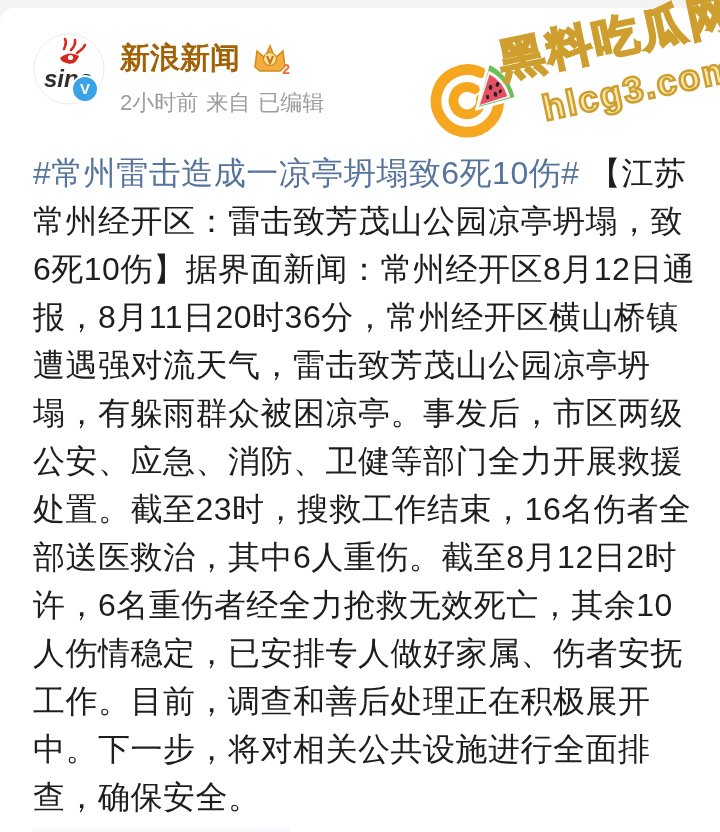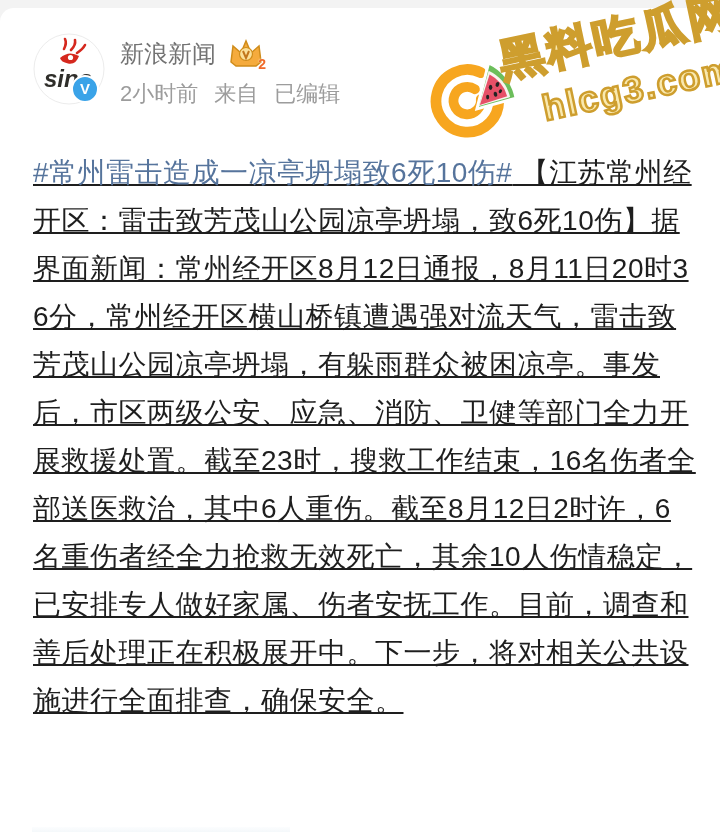--- a/index.html
+++ b/index.html
@@ -8,28 +8,28 @@
     border-radius:14px 14px 0 0;}
   
   .header{position:absolute;left:33px;top:25px;display:flex;align-items:flex-start;}
   .avatar{position:relative;width:72px;height:72px;cursor:pointer;}
   .avatar svg{display:block;}
   .vbadge{position:absolute;left:38px;top:42px;width:24px;height:24px;border-radius:50%;
     background:#3aa3e8;border:2px solid #ffffff;color:#ffffff;font-weight:bold;
     font-size:15px;line-height:24px;text-align:center;}
   .hcol{margin-left:15px;padding-top:5px;}
   .name-row{display:flex;align-items:center;}
-  .acct-name{font-size:24px;color:#737373;font-weight:400;cursor:pointer;}
+  .acct-name{font-size:30px;color:#a16207;font-weight:700;cursor:pointer;}
   .crown{position:relative;margin-left:12px;width:36px;height:32px;}
   .crown .lvl{position:absolute;right:-2px;bottom:-2px;font-size:14px;font-weight:bold;
     color:#f06a2a;text-shadow:0 0 2px #fff;}
-  .meta{margin-top:9px;font-size:22px;color:#9c9c9c;display:flex;gap:16px;}
+  .meta{margin-top:9px;font-size:22px;color:#9c9c9c;display:flex;gap:8px;}
   
-  .post-body{position:absolute;left:33px;top:141px;width:664px;font-size:28px;
-    line-height:48px;color:#1e1e1e;letter-spacing:0.5px;word-break:break-all;text-decoration:underline;}
+  .post-body{position:absolute;left:33px;top:141px;width:664px;font-size:32px;
+    line-height:48px;color:#1e1e1e;letter-spacing:0.5px;word-break:break-all;}
   .hashtag{color:#56749c;text-decoration:none;cursor:pointer;}
   
   .cutcard{position:absolute;left:32px;top:819px;width:258px;height:13px;
     background:linear-gradient(to bottom,#fcfdfe,#e9f1f6);
     border-bottom:3px solid #7e93a4;cursor:pointer;}
   
   .wm{position:absolute;left:0;top:0;width:720px;height:832px;pointer-events:none;}
   .wm-logo{position:absolute;left:428px;top:58px;width:88px;height:88px;}
   .wm-text{position:absolute;font-weight:bold;color:#f9e9b0;
     -webkit-text-stroke:2.5px #ce9e2e;text-stroke:2.5px #ce9e2e;

